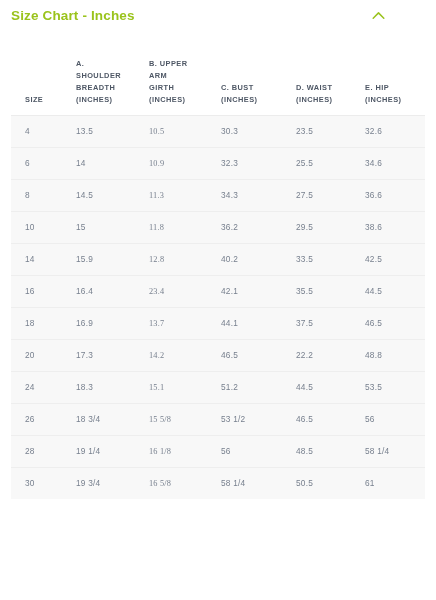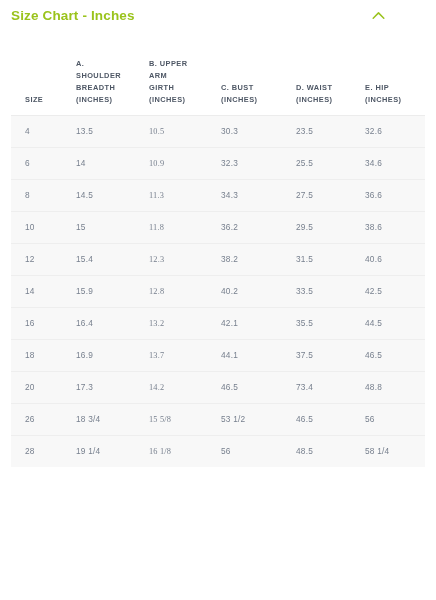--- a/index.html
+++ b/index.html
@@ -212,72 +212,80 @@
           </tr>
           <tr>
             <td class="d-size">10</td>
             <td class="d-a">15</td>
             <td class="d-b">11.8</td>
             <td class="d-c">36.2</td>
             <td class="d-d">29.5</td>
             <td class="d-e">38.6</td>
           </tr>
           <tr>
-            <td class="d-size">12</td>
-            <td class="d-a">15.4</td>
-            <td class="d-b">12.3</td>
-            <td class="d-c">38.2</td>
-            <td class="d-d">31.5</td>
-            <td class="d-e">40.6</td>
-          </tr>
-          <tr>
             <td class="d-size">14</td>
             <td class="d-a">15.9</td>
             <td class="d-b">12.8</td>
             <td class="d-c">40.2</td>
             <td class="d-d">33.5</td>
             <td class="d-e">42.5</td>
           </tr>
           <tr>
             <td class="d-size">16</td>
             <td class="d-a">16.4</td>
-            <td class="d-b">13.2</td>
+            <td class="d-b">23.4</td>
             <td class="d-c">42.1</td>
             <td class="d-d">35.5</td>
             <td class="d-e">44.5</td>
           </tr>
           <tr>
             <td class="d-size">18</td>
             <td class="d-a">16.9</td>
             <td class="d-b">13.7</td>
             <td class="d-c">44.1</td>
             <td class="d-d">37.5</td>
             <td class="d-e">46.5</td>
           </tr>
           <tr>
             <td class="d-size">20</td>
             <td class="d-a">17.3</td>
             <td class="d-b">14.2</td>
             <td class="d-c">46.5</td>
-            <td class="d-d">73.4</td>
+            <td class="d-d">22.2</td>
             <td class="d-e">48.8</td>
+          </tr>
+          <tr>
+            <td class="d-size">24</td>
+            <td class="d-a">18.3</td>
+            <td class="d-b">15.1</td>
+            <td class="d-c">51.2</td>
+            <td class="d-d">44.5</td>
+            <td class="d-e">53.5</td>
           </tr>
           <tr>
             <td class="d-size">26</td>
             <td class="d-a">18 3/4</td>
             <td class="d-b">15 5/8</td>
             <td class="d-c">53 1/2</td>
             <td class="d-d">46.5</td>
             <td class="d-e">56</td>
           </tr>
           <tr>
             <td class="d-size">28</td>
             <td class="d-a">19 1/4</td>
             <td class="d-b">16 1/8</td>
             <td class="d-c">56</td>
             <td class="d-d">48.5</td>
             <td class="d-e">58 1/4</td>
           </tr>
+          <tr>
+            <td class="d-size">30</td>
+            <td class="d-a">19 3/4</td>
+            <td class="d-b">16 5/8</td>
+            <td class="d-c">58 1/4</td>
+            <td class="d-d">50.5</td>
+            <td class="d-e">61</td>
+          </tr>
         </tbody>
     </table>
   </div>
 
 </div>
 
 </body></html>

